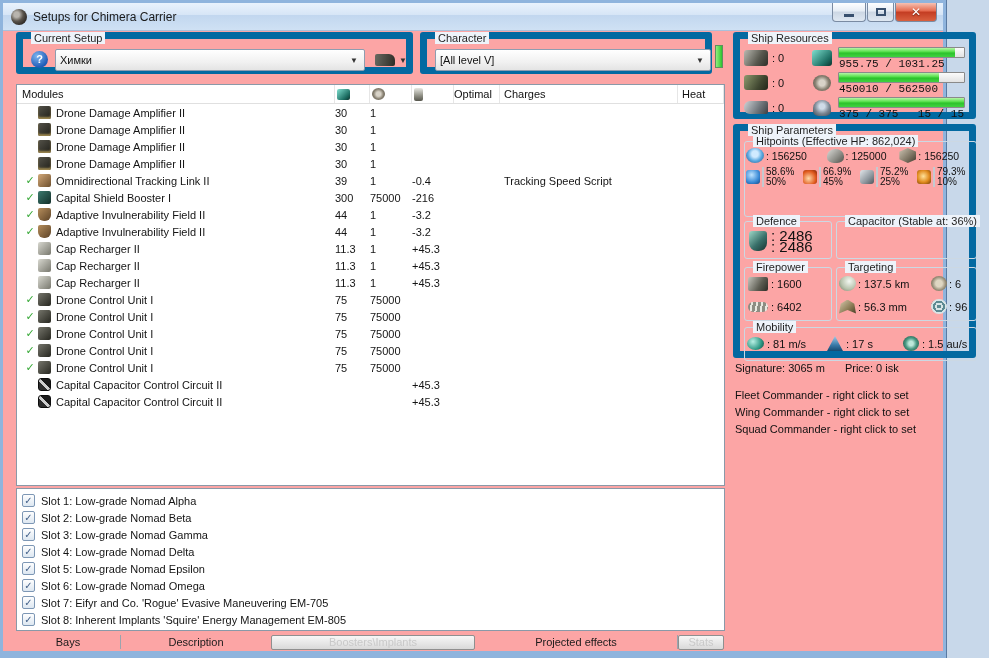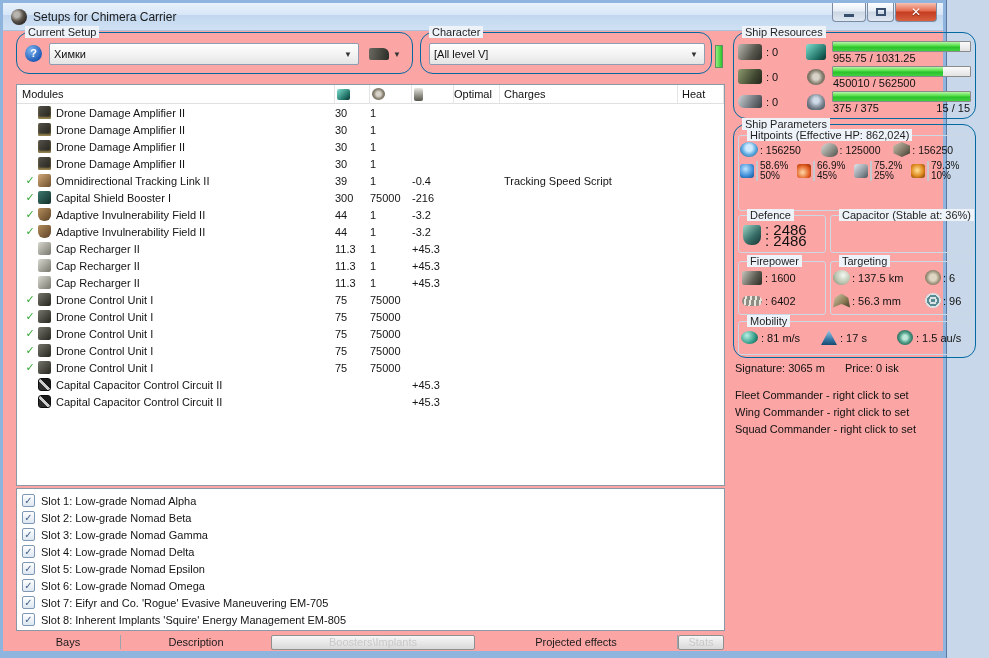--- a/index.html
+++ b/index.html
@@ -12,21 +12,21 @@
   .win-btns { position:absolute; right:6px; top:0; display:flex; }
   .wbtn { height:19px; border:1px solid #7a8ba2; border-top:none; border-radius:0 0 4px 4px; background:linear-gradient(#fdfeff,#e6edf5 45%,#ccd7e4 50%,#dfe8f2); display:flex; align-items:center; justify-content:center; margin-left:0; }
   .wbtn + .wbtn { margin-left:1px; }
   .wbtn-min { width:34px; } .wbtn-max { width:27px; }
   .wbtn-close { width:42px; background:linear-gradient(#f6c1b2,#e5684c 45%,#c33c22 50%,#d9603f); }
   .glyph-min { width:10px; height:3px; background:#38506e; margin-top:6px; }
   .glyph-max { width:10px; height:8px; border:2px solid #38506e; }
   .glyph-close { color:#fff; font-size:12px; font-weight:bold; text-shadow:0 1px 1px #70200e; }
   
   .client { position:relative; width:100%; height:620px; }
-  .gb { position:absolute; border:1px solid #0369a1; border-radius:13px; }
+  .gb { position:absolute; border:7px solid #0369a1; border-radius:3px; }
   .gb-label { position:absolute; top:-7px; left:8px; background:#eef3fa; padding:0 3px; font-size:11px; color:#1f1f1f; white-space:nowrap; }
   
   .gb-setup { left:13px; top:1px; width:397px; height:42px; }
   .gb-character { left:417px; top:1px; width:292px; height:42px; }
   .help-btn { position:absolute; left:8px; top:12px; width:17px; height:17px; border-radius:50%; background:radial-gradient(circle at 35% 30%, #7db4ee, #1f5cb8 70%); color:#fff; font-size:11px; font-weight:bold; text-align:center; line-height:17px; }
   .combo { position:absolute; top:10px; height:22px; border:1px solid #8e9db0; border-radius:2px; background:linear-gradient(#ffffff,#f1f1f1 60%,#e4e4e4); display:flex; align-items:center; padding:0 4px; font-size:11px; color:#111; }
   .combo .arrow { margin-left:auto; font-size:8px; color:#333; padding-right:2px; }
   .combo-setup { left:32px; width:310px; }
   .combo-char { left:8px; width:276px; }
   .ship-btn { position:absolute; left:352px; top:12px; width:36px; height:18px; display:flex; align-items:center; }
@@ -37,21 +37,21 @@
   .gb-resources { left:730px; top:1px; width:243px; height:87px; }
   .res-wrap { display:flex; padding:6px 4px 0 4px; }
   .res-col1 { width:62px; }
   .res-col1 .hp-row { height:25px; display:flex; align-items:center; font-size:11px; color:#111; }
   .res-col2 { width:32px; }
   .res-col2 .mid-row { height:25px; display:flex; align-items:center; justify-content:center; }
   .res-col3 { flex:1; padding-top:2px; }
   .bar-unit { margin-bottom:1px; }
   .pbar { height:11px; border:1px solid #8a8a8a; background:linear-gradient(#fbfbfb,#e2e2e2); border-radius:1px; overflow:hidden; }
   .pfill { height:100%; background:linear-gradient(#b6f5a6 0%,#4ede44 45%,#2cc02c 55%,#3fd43f 100%); }
-  .bar-text { font-size:11px; color:#111; padding:0 1px; display:flex; justify-content:space-between; line-height:13px; }
+  .bar-text { font-size:11px; color:#111; padding:0 1px; display:flex; justify-content:space-between; line-height:13px;font-family:Liberation Mono, monospace; }
   
   .ic { display:inline-block; flex:none; border-radius:3px; }
   .ic-turret { width:24px; height:16px; background:linear-gradient(120deg,#b9b9b1,#57574e 60%,#2e2e28); margin-right:4px; }
   .ic-launcher { width:24px; height:15px; background:linear-gradient(120deg,#8e9a6e,#3f4630 65%,#23261a); margin-right:4px; }
   .ic-rigtool { width:24px; height:13px; background:linear-gradient(120deg,#cfd3d6,#70767c 60%,#3b3f43); margin-right:4px; border-radius:6px 2px 2px 6px; }
   .ic-chip { width:20px; height:16px; background:linear-gradient(135deg,#7fe0cf,#1d6e63 70%,#0c332d); border-radius:3px; }
   .ic-atom { width:18px; height:16px; background:radial-gradient(circle,#d8d3c8 0 25%,#8a8374 55%,#4a463c); border-radius:50%; }
   .ic-droneband { width:18px; height:16px; background:radial-gradient(circle at 50% 40%, #cfdbe8 0 20%, #7d8894 55%, #3c4650); border-radius:50% 50% 30% 30%; }
   
   .modules-box { position:absolute; left:13px; top:53px; width:709px; height:402px; border:1px solid #8a99a8; background:#fff; overflow:hidden; }

